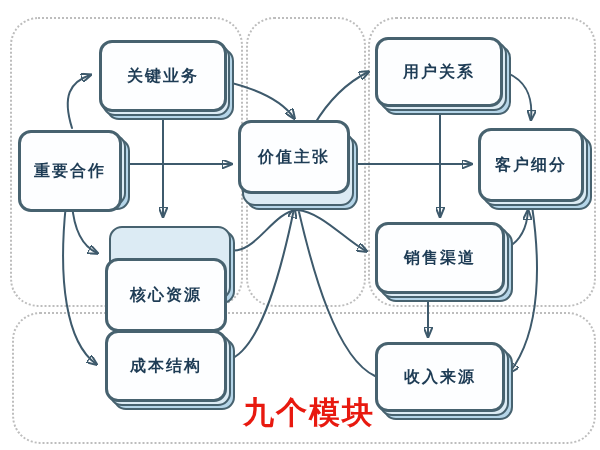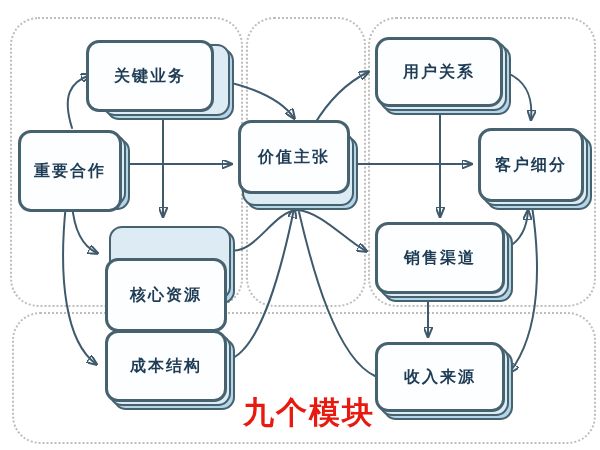--- a/index.html
+++ b/index.html
@@ -59,41 +59,41 @@
       <path d="M229,250 C255,256 272,212 297,210 C322,212 345,240 366,251" marker-end="url(#ah)"></path>
       <path d="M228,360 C262,350 283,262 294,209" marker-end="url(#ah)"></path>
       <path d="M375,376 C336,358 312,268 299,212"></path>
       <path d="M507,248 C522,240 527,226 528,211" marker-end="url(#ah)"></path>
       <path d="M532,206 C540,260 542,330 510,372" marker-end="url(#ah)"></path>
     </svg>
 
   <div id="nodes">
       <div class="node-layer" style="left: 106px; top: 48px; width: 128px; height: 72px; background: rgb(181, 213, 232);"></div>
       <div class="node-layer" style="left: 102px; top: 44px; width: 128px; height: 72px; background: rgb(220, 235, 244);"></div>
-      <div class="node" style="left: 86px; top: 40px; width: 128px; height: 72px;">
+      <div class="node" style="left: 99px; top: 40px; width: 128px; height: 72px;">
         <span>关键业务</span>
       </div>
       <div class="node-layer" style="left: 26px; top: 138px; width: 104px; height: 72px; background: rgb(181, 213, 232);"></div>
       <div class="node-layer" style="left: 22px; top: 134px; width: 104px; height: 72px; background: rgb(220, 235, 244);"></div>
       <div class="node" style="left: 18px; top: 130px; width: 104px; height: 82px;">
         <span>重要合作</span>
       </div>
       <div class="node-layer" style="left: 113px; top: 230px; width: 122px; height: 74px; background: rgb(181, 213, 232);"></div>
       <div class="node-layer" style="left: 109px; top: 226px; width: 122px; height: 74px; background: rgb(220, 235, 244);"></div>
       <div class="node" style="left: 105px; top: 222px; width: 122px; height: 74px; margin-top: 36px;">
         <span>核心资源</span>
       </div>
       <div class="node-layer" style="left: 246px; top: 136px; width: 112px; height: 74px; background: rgb(181, 213, 232);"></div>
       <div class="node-layer" style="left: 242px; top: 132px; width: 112px; height: 74px; background: rgb(220, 235, 244);"></div>
       <div class="node" style="left: 238px; top: 120px; width: 112px; height: 74px;">
         <span>价值主张</span>
       </div>
       <div class="node-layer" style="left: 383px; top: 45px; width: 128px; height: 70px; background: rgb(181, 213, 232);"></div>
       <div class="node-layer" style="left: 379px; top: 41px; width: 128px; height: 70px; background: rgb(220, 235, 244);"></div>
-      <div class="node" style="left: 375px; top: 37px; width: 128px; height: 70px; border-radius: 14px;">
+      <div class="node" style="left: 375px; top: 37px; width: 128px; height: 70px;">
         <span>用户关系</span>
       </div>
       <div class="node-layer" style="left: 486px; top: 136px; width: 106px; height: 74px; background: rgb(181, 213, 232);"></div>
       <div class="node-layer" style="left: 482px; top: 132px; width: 106px; height: 74px; background: rgb(220, 235, 244);"></div>
       <div class="node" style="left: 478px; top: 128px; width: 106px; height: 74px;">
         <span>客户细分</span>
       </div>
       <div class="node-layer" style="left: 383px; top: 230px; width: 130px; height: 72px; background: rgb(181, 213, 232);"></div>
       <div class="node-layer" style="left: 379px; top: 226px; width: 130px; height: 72px; background: rgb(220, 235, 244);"></div>
       <div class="node" style="left: 375px; top: 222px; width: 130px; height: 72px;">

